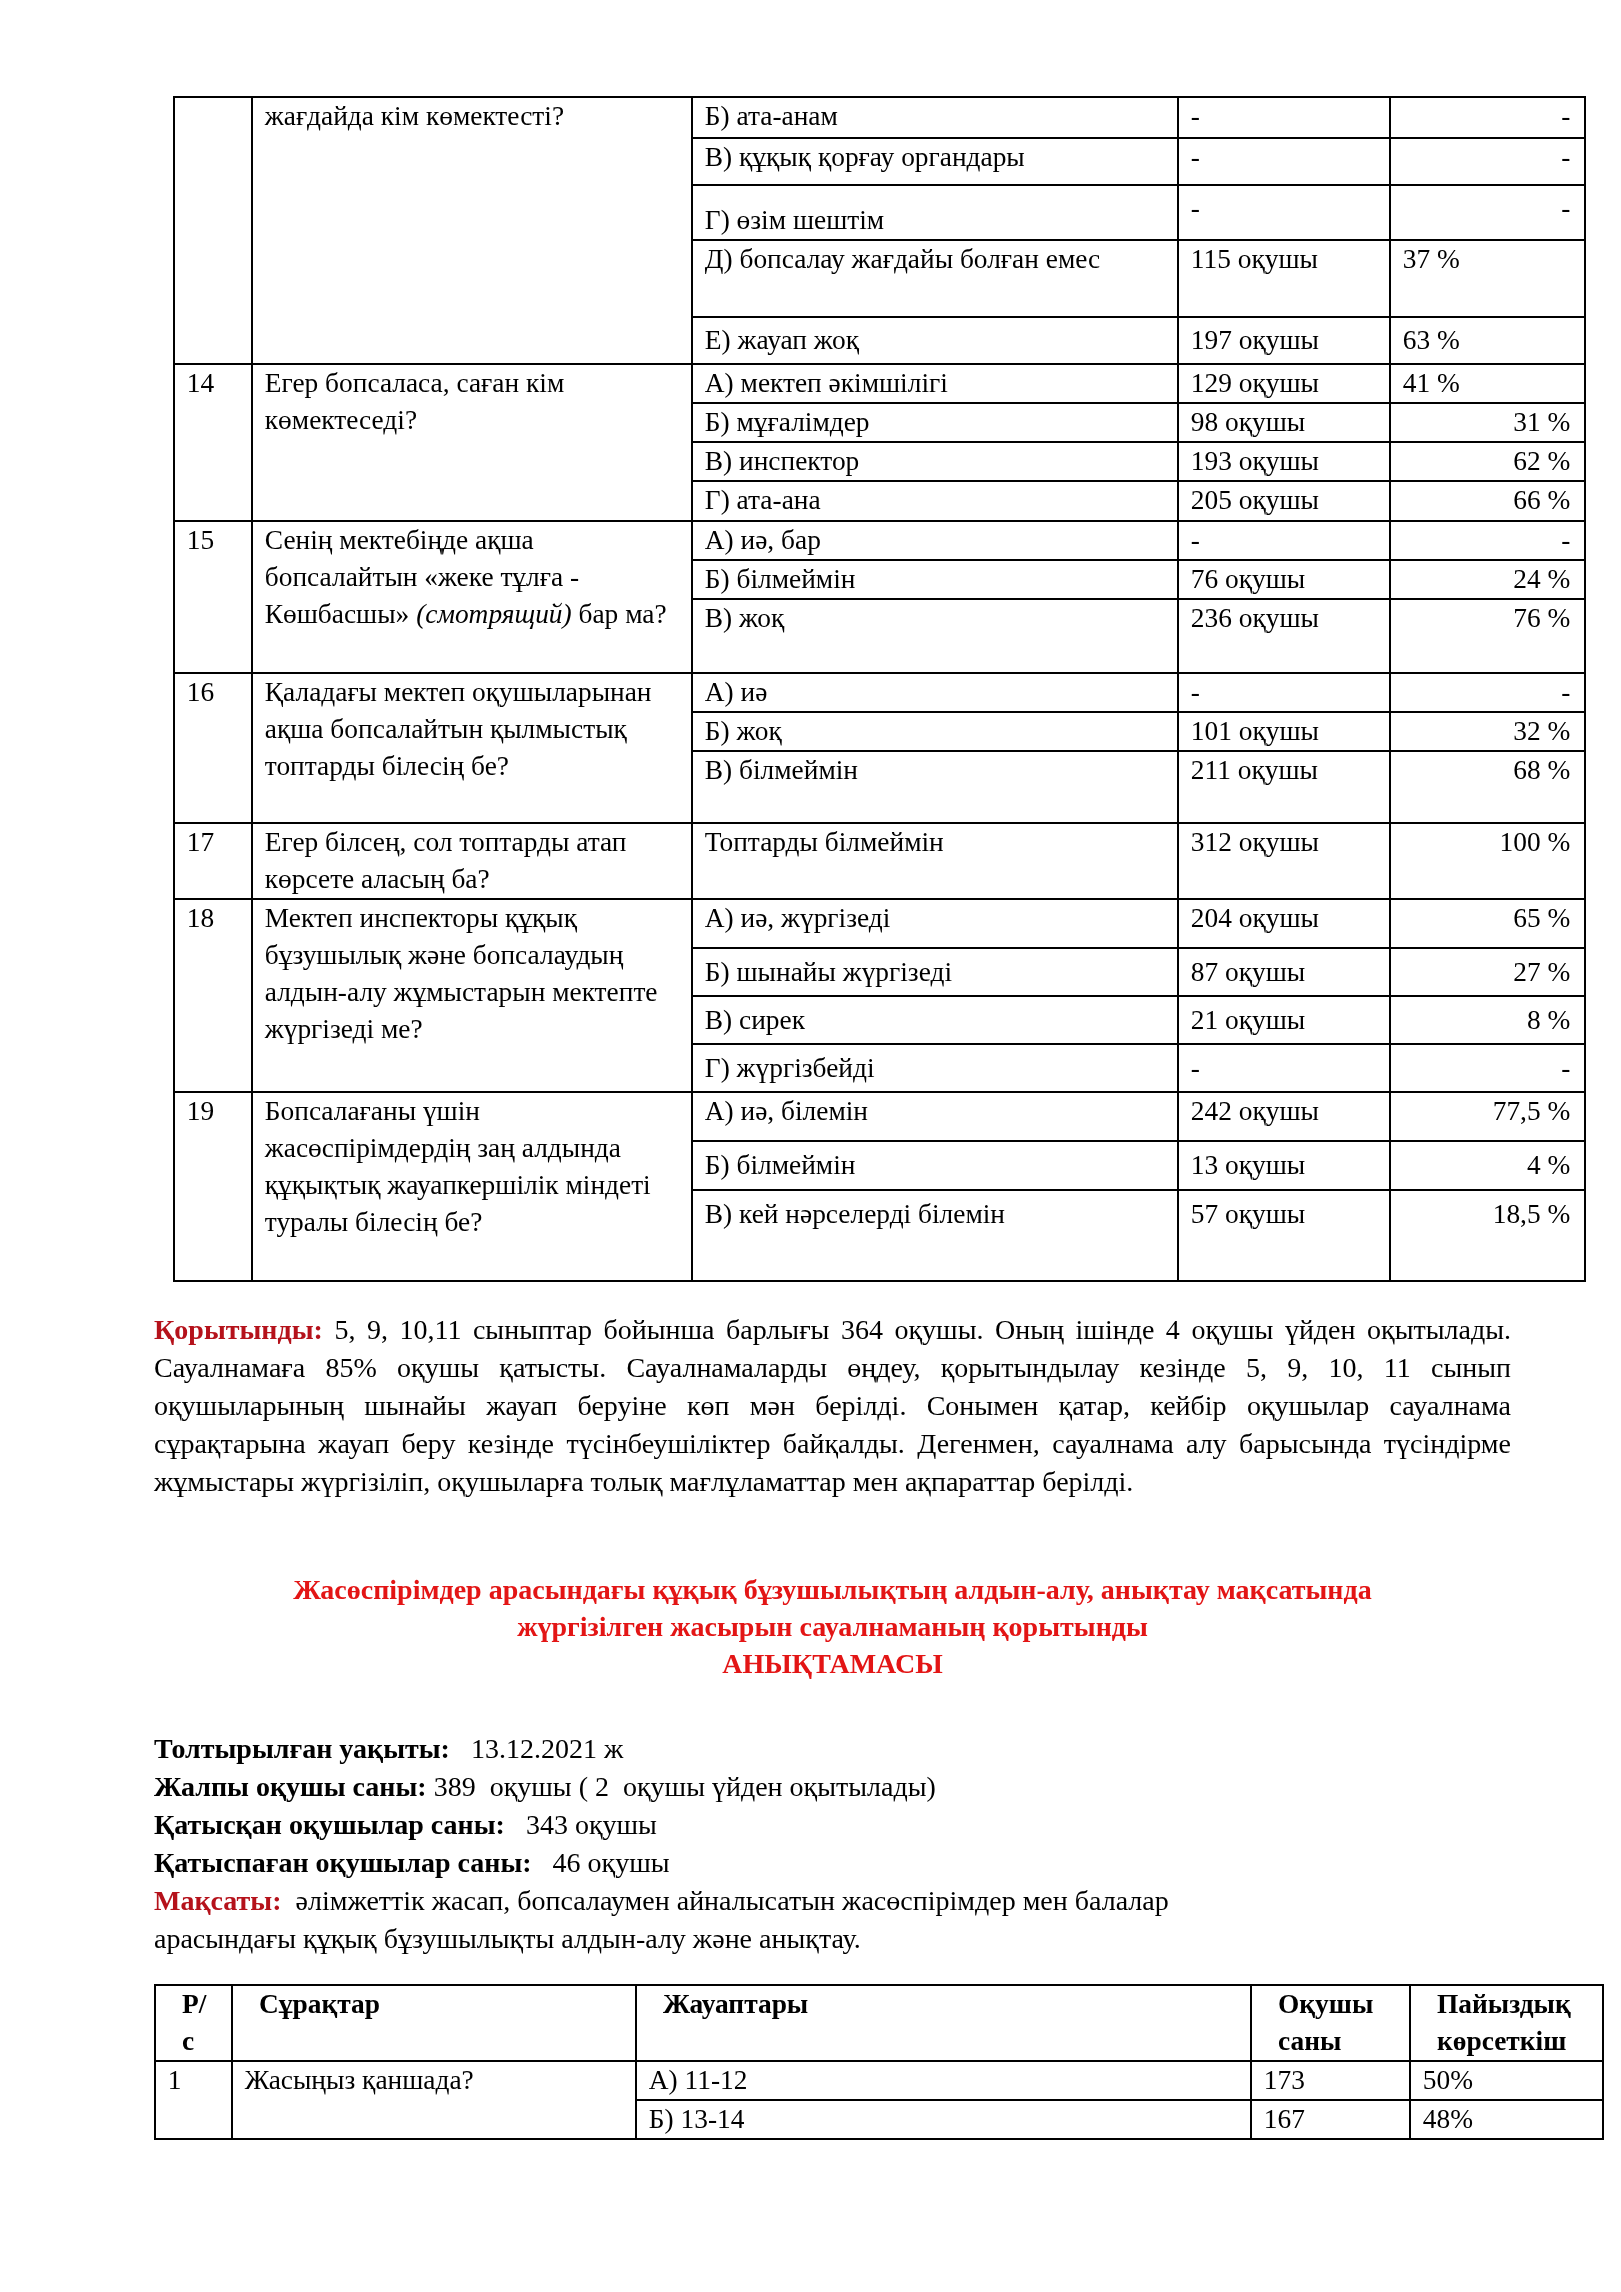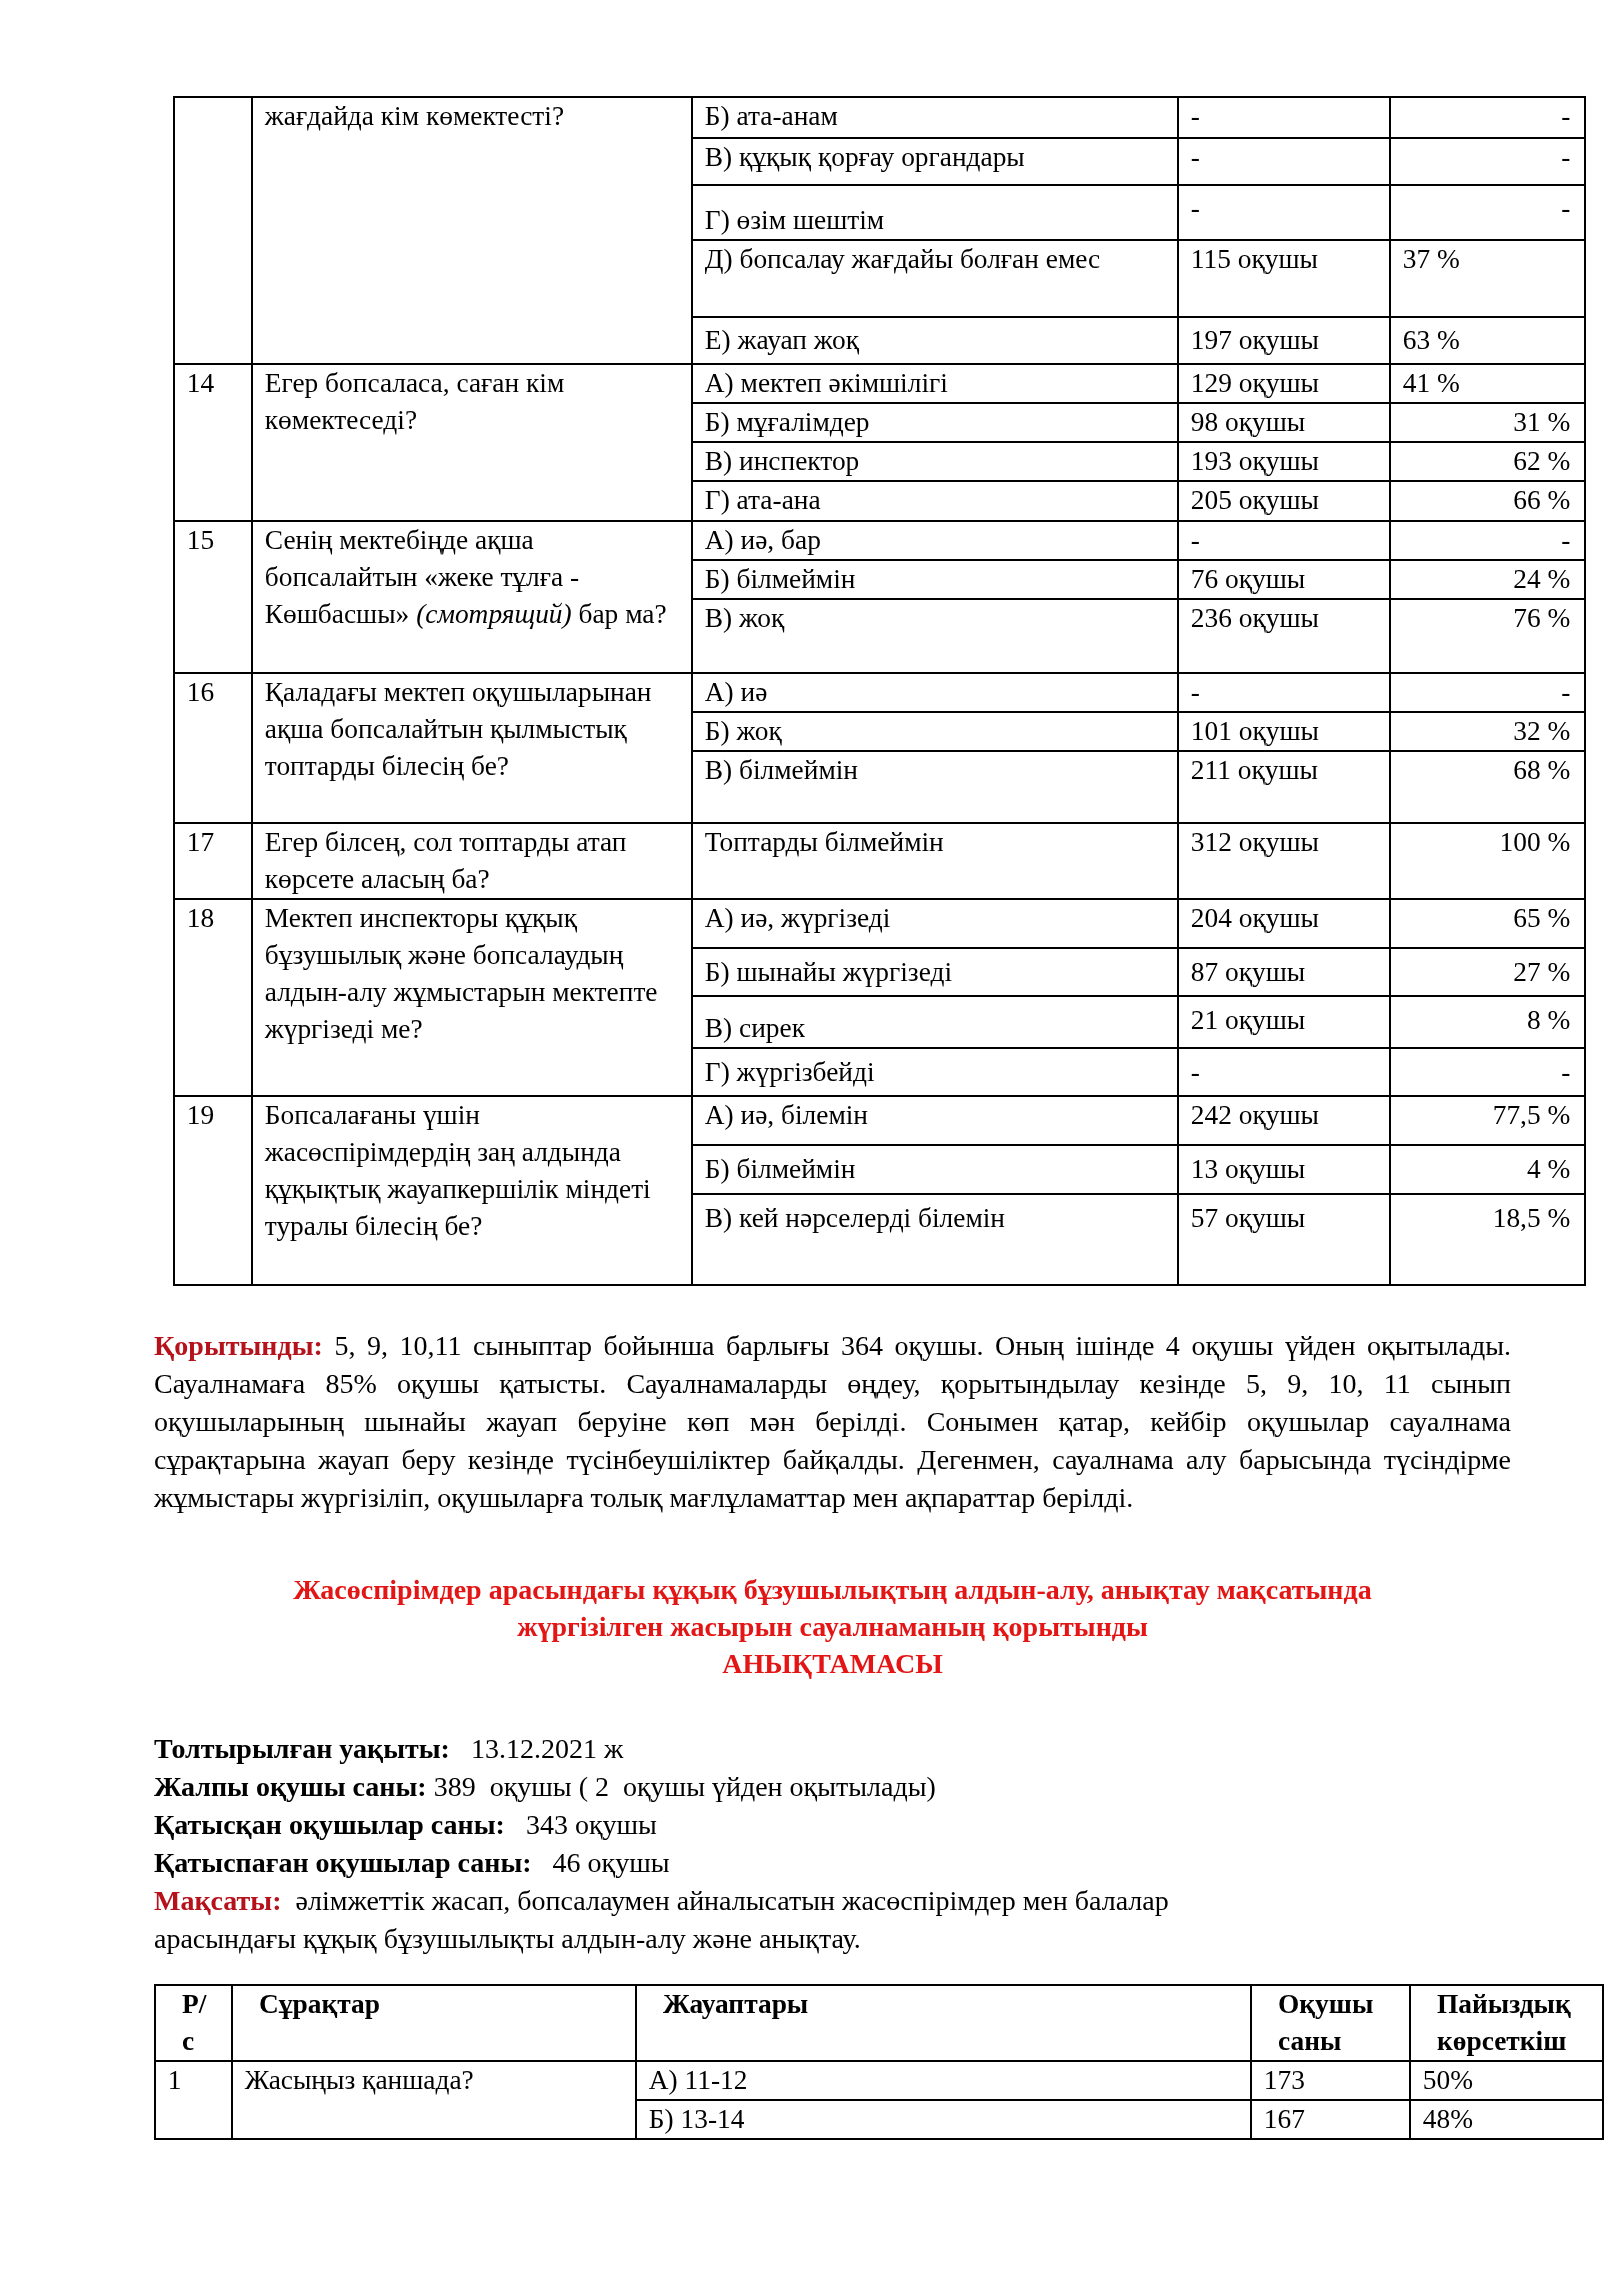--- a/index.html
+++ b/index.html
@@ -11,21 +11,21 @@
   .tbl td.num { text-align:left; }
   .tbl td.pct { text-align:right; padding-right:13.7px; }
   .tbl td.pct.left { text-align:left; }
   .tbl td.pct.center { text-align:left; }
   #top-table { left:173px; top:96px; width:1411px; }
   #bottom-table { left:154px; top:1984px; width:1448px; }
   #bottom-table th { border:2.5px solid #000; vertical-align:top; text-align:left;
                      padding:0 26px; font-size:27.4px; line-height:37px; font-weight:bold; }
   #bottom-table td { line-height:37px; }
   .conclusion { position:absolute; left:154px; top:1311px; width:1357px;
-                font-size:28px; line-height:38px; text-align:justify;margin-top:16px; }
+                font-size:28px; line-height:38px; text-align:justify; }
   .label-dark-red { color:#b5121b; font-weight:bold; }
   .title { position:absolute; left:154px; top:1571px; width:1357px; text-align:center;
            color:#e31515; font-weight:bold; font-size:28px; line-height:37px; }
   .info { position:absolute; left:154px; top:1730px; width:1372px; font-size:28px; line-height:38px; }
   .info .b { font-weight:bold; }
   .info div { white-space:nowrap; }
 </style>
 </head>
 <body>
 
@@ -140,21 +140,21 @@
       <td>А) иә, жүргізеді</td>
       <td class="num">204 оқушы</td>
       <td class="pct">65 %</td>
     </tr>
     <tr style="height:48px">
       <td style="padding-top:4.9px">Б) шынайы жүргізеді</td>
       <td class="num" style="padding-top:4.9px">87 оқушы</td>
       <td class="pct" style="padding-top:4.9px">27 %</td>
     </tr>
     <tr style="height:48px">
-      <td style="padding-top:13px">В) сирек</td>
+      <td style="padding-top:5px">В) сирек</td>
       <td class="num" style="padding-top:4.9px">21 оқушы</td>
       <td class="pct" style="padding-top:4.9px">8 %</td>
     </tr>
     <tr style="height:48px">
       <td style="padding-top:4.9px">Г) жүргізбейді</td>
       <td class="num" style="padding-top:4.9px">-</td>
       <td class="pct" style="padding-top:4.9px">-</td>
     </tr>
 
     <tr style="height:49px">

